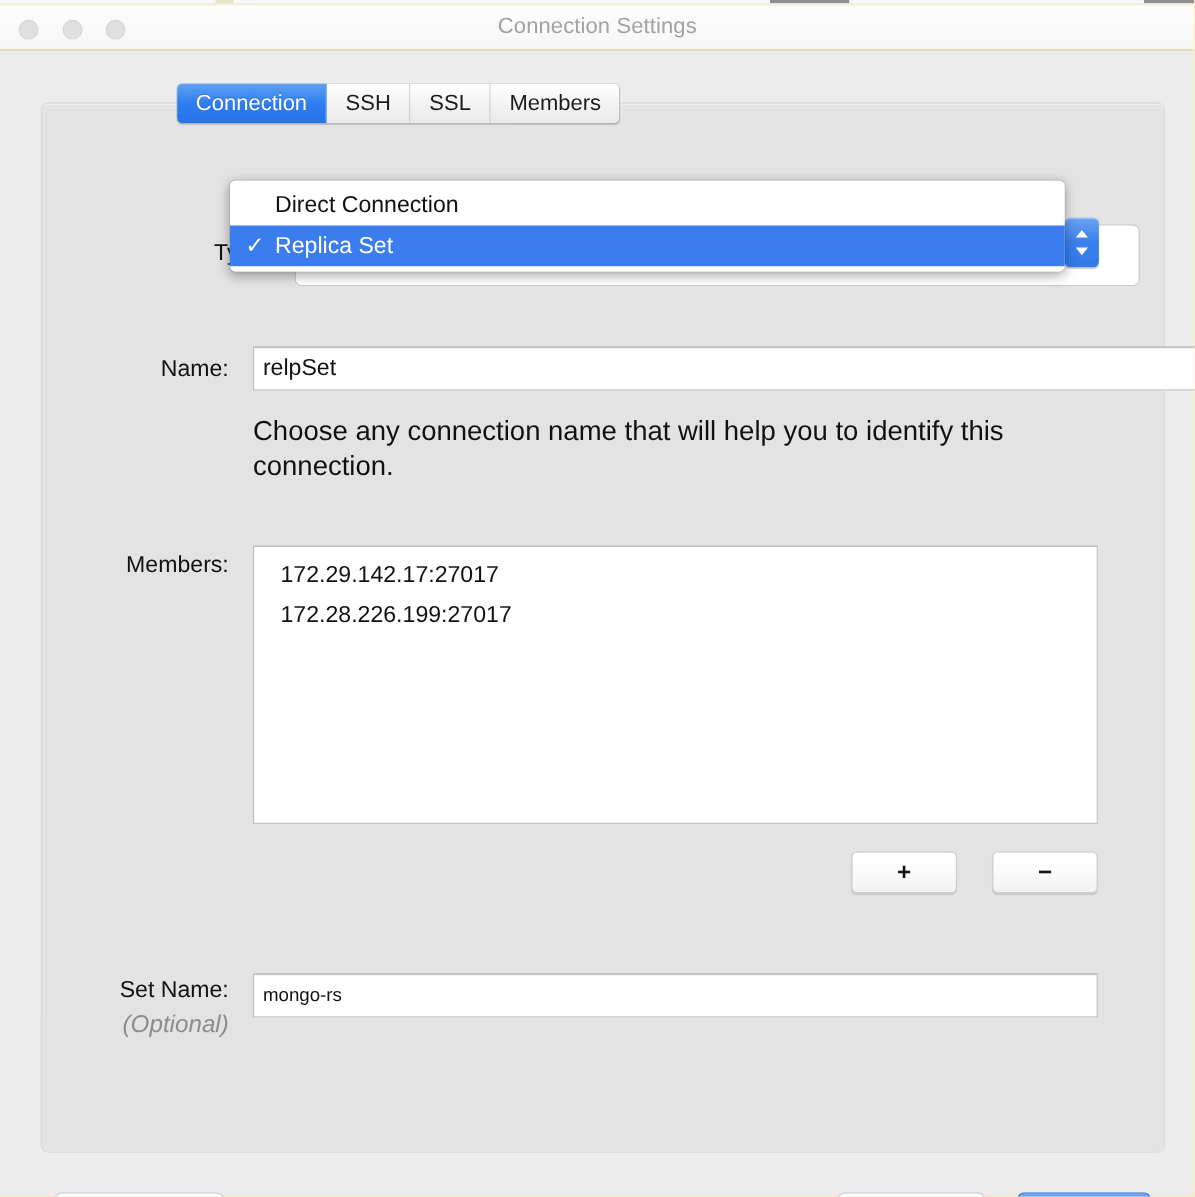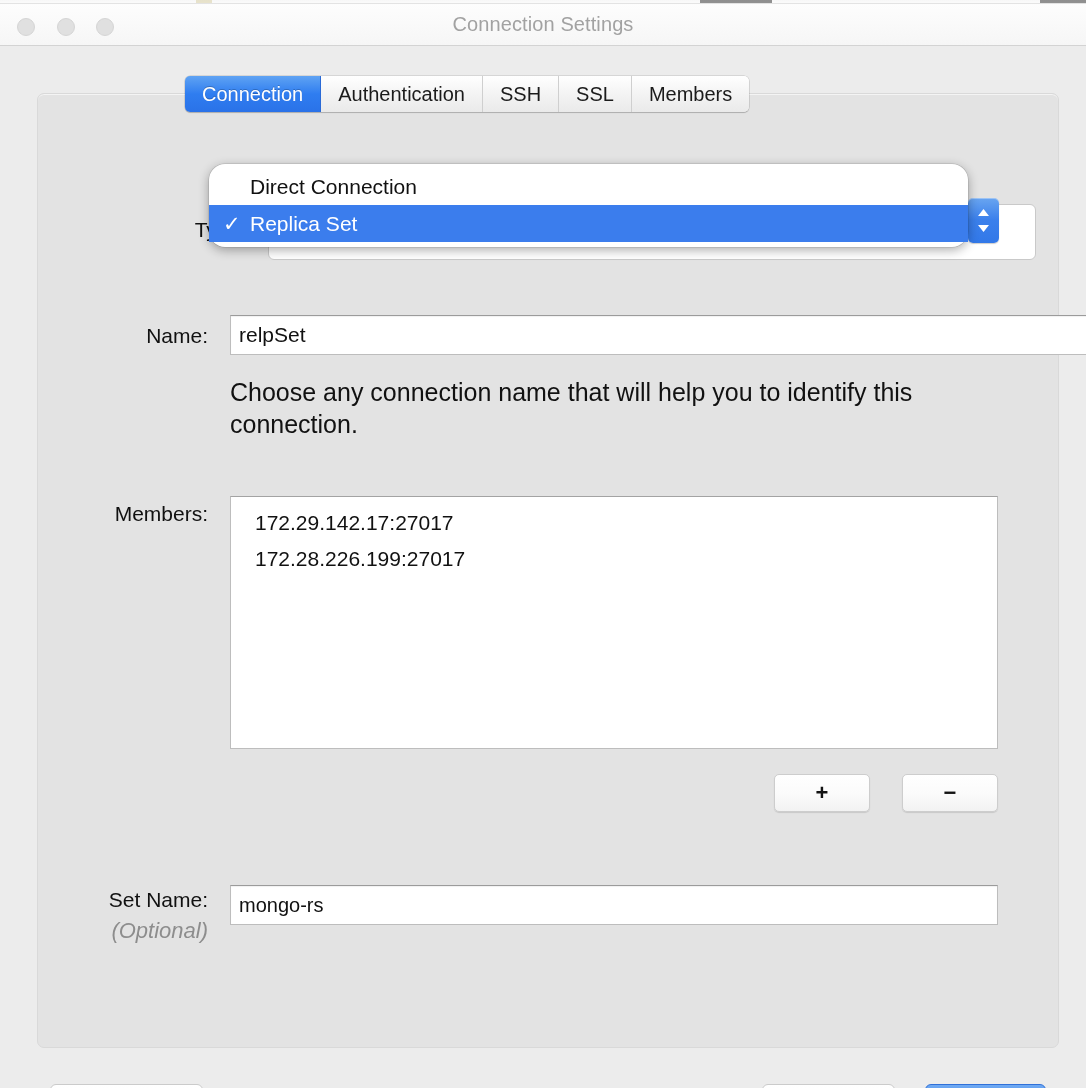--- a/index.html
+++ b/index.html
@@ -73,21 +73,20 @@
   
   #tabbar {
     position: absolute;
     left: 161px; top: 30px;
     height: 36px;
     display: flex;
     border-radius: 5px;
     box-shadow: 0 1px 1px rgba(0,0,0,.16), 0 0 0 .5px rgba(0,0,0,.18);
     overflow: hidden;
     z-index: 6;
-    margin-left: 24px;
   }
   .tab {
     display: flex;
     align-items: center;
     justify-content: center;
     padding: 0 17px;
     height: 36px;
     font-size: 20px;
     color: #1b1b1b;
     background: linear-gradient(to bottom, #ffffff 0%, #f3f3f3 52%, #eaeaea 100%);
@@ -152,21 +151,21 @@
     z-index: 7;
   }
   #type-stepper svg { position: absolute; left: 5px; top: 8px; }
 
   
   #type-menu {
     position: absolute;
     left: 209px; top: 118px;
     width: 759px;
     background: #ffffff;
-    border-radius: 16px;
+    border-radius: 5px;
     padding: 4px 0 5px 0;
     box-shadow: 0 3px 11px rgba(0,0,0,.33), 0 0 0 .5px rgba(0,0,0,.16);
     z-index: 8;
   }
   .menu-item {
     position: relative;
     height: 37px;
     line-height: 37px;
     font-size: 21px;
     color: #111;
@@ -249,21 +248,21 @@
   
   #setname-label { left: 20px; top: 842px; width: 188px; }
   #setname-optional { left: 20px; top: 872px; width: 188px; }
   #setname-field {
     position: absolute;
     left: 230px; top: 839px;
     width: 768px; height: 40px;
     background: #ffffff;
     border: 1px solid #bdbdbd;
     border-top-color: #9b9b9b;
-    font-size: 20px;
+    font-size: 17px;
     color: #111;
     padding: 0 8px;
     line-height: 38px;
     box-shadow: inset 0 1px 1px rgba(0,0,0,.06);
   }
 
   
   .btn {
     position: absolute;
     height: 42px;
@@ -315,23 +314,20 @@
       <div class="lbl" id="type-label">Type:</div>
       <div id="type-popup"></div>
 
     </div>
 
     <div id="tabbar">
       <div class="tab active">
         <span>Connection</span>
       </div>
       <div class="tab">
-        <span>Authentication</span>
-      </div>
-      <div class="tab">
         <span>SSH</span>
       </div>
       <div class="tab">
         <span>SSL</span>
       </div>
       <div class="tab">
         <span>Members</span>
       </div>
     </div>
 

